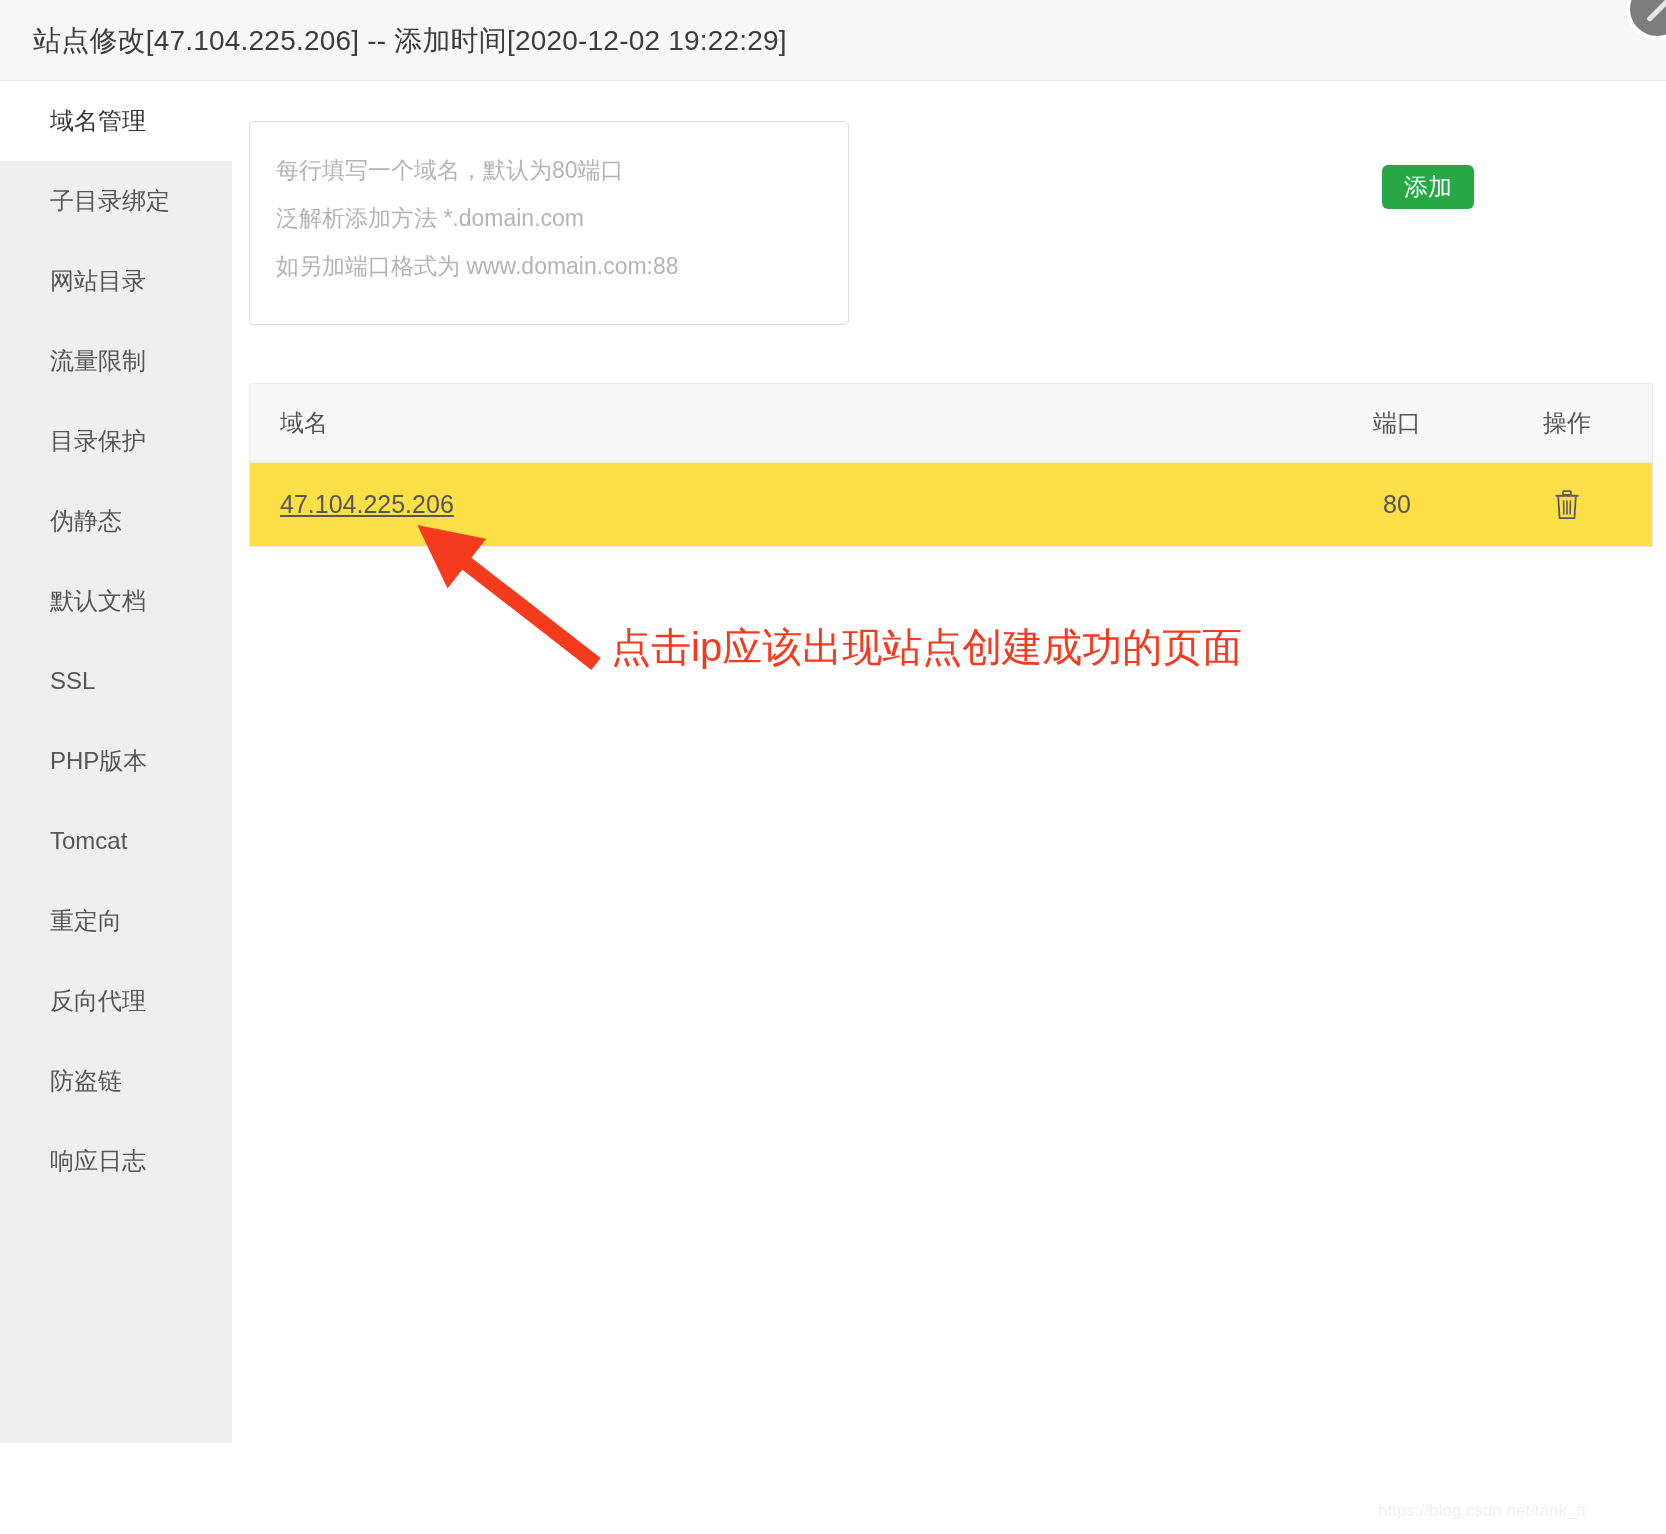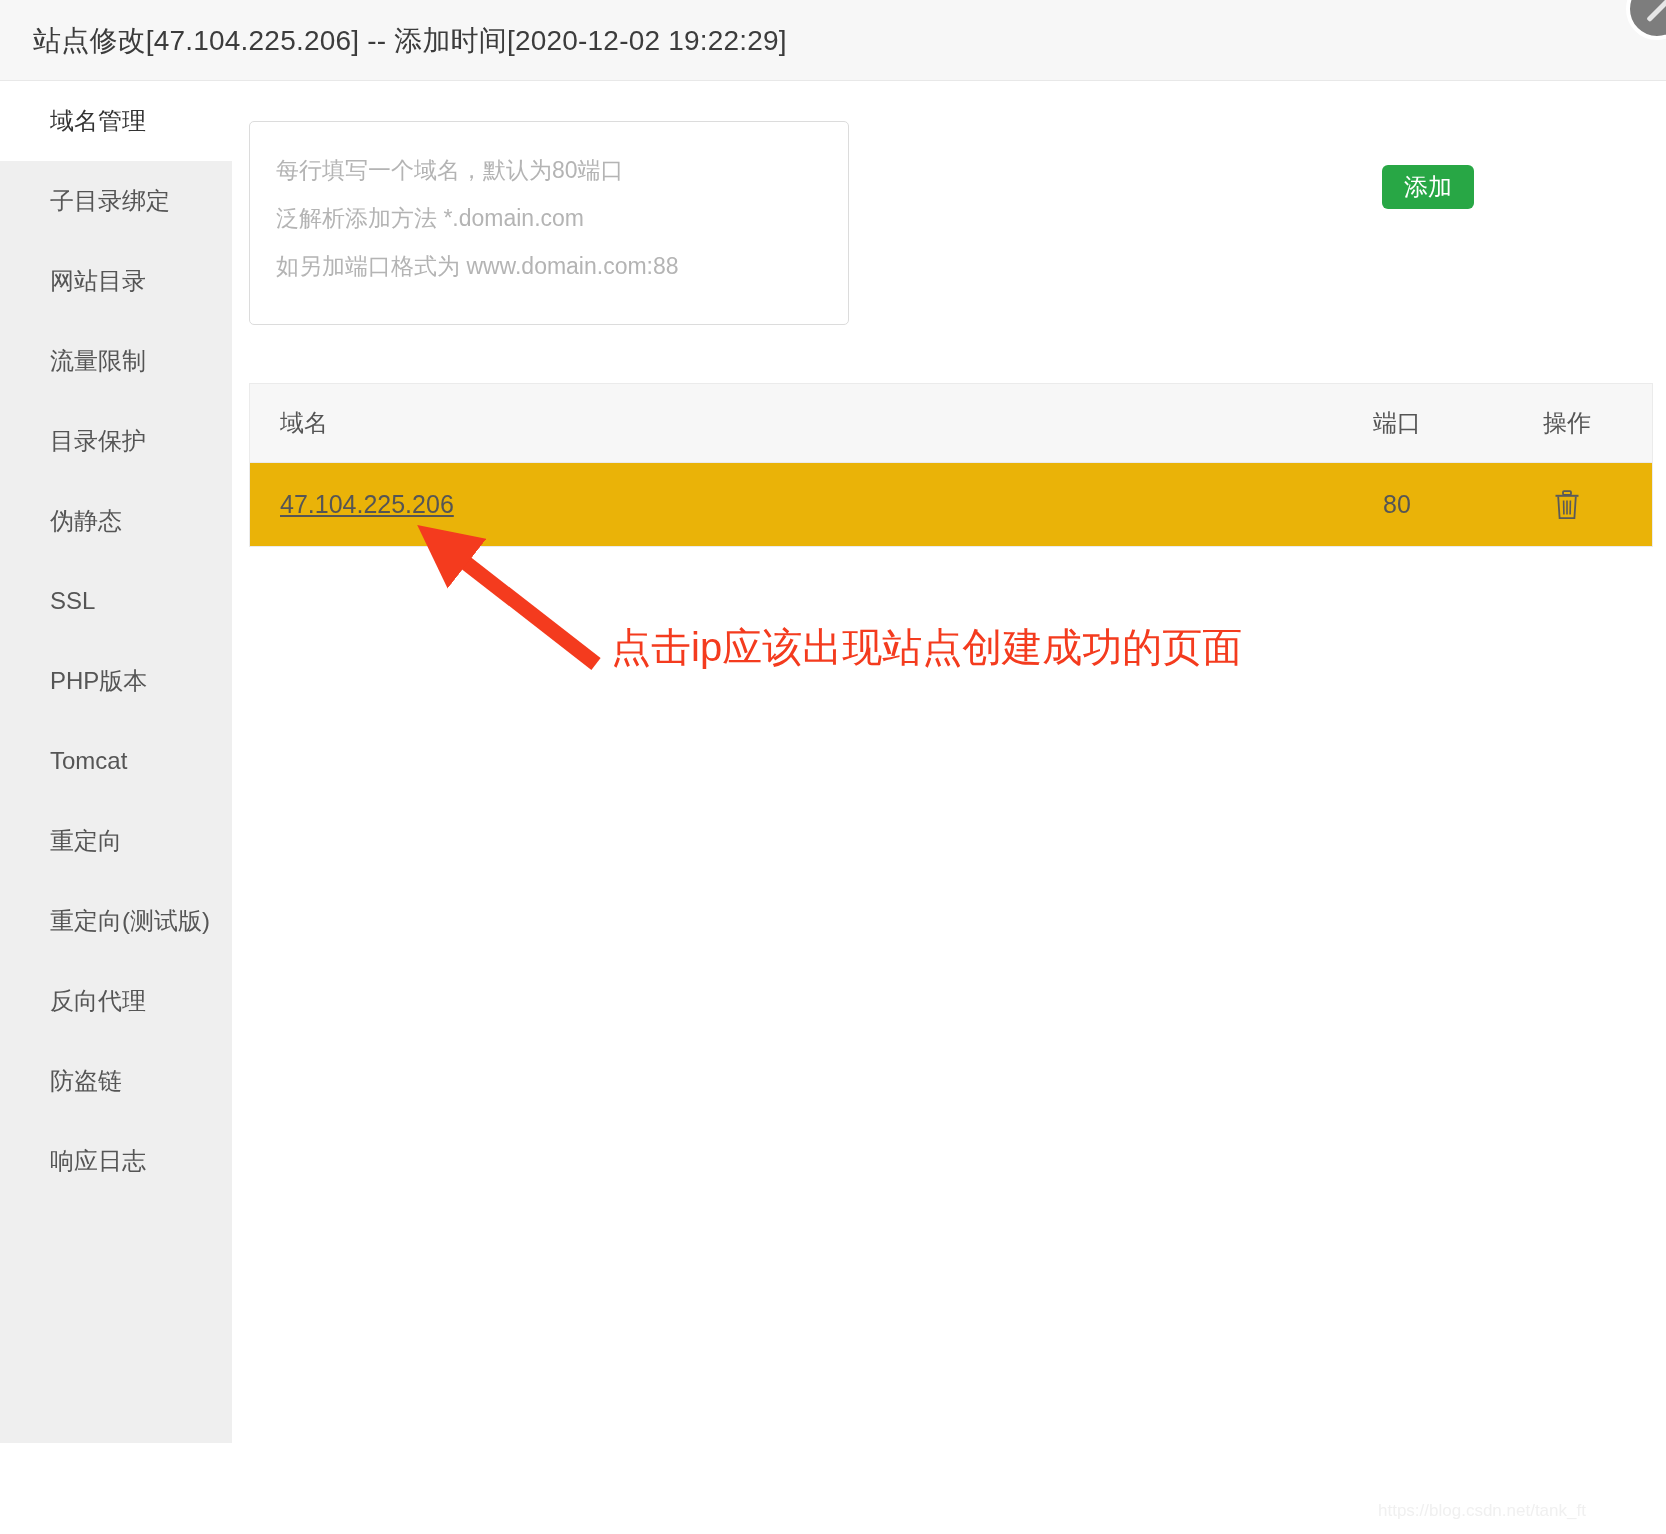--- a/index.html
+++ b/index.html
@@ -143,21 +143,21 @@
 
   
   #domain-table {
     position: absolute;
     left: 17px;
     top: 302px;
     width: 1404px;
     border: 1px solid #ebebeb;
     border-collapse: collapse;
     box-sizing: border-box;
-    background: #eab308;
+    background: #fde047;
   }
   #domain-table table {
     width: 100%;
     border-collapse: collapse;
     table-layout: fixed;
   }
   #domain-table thead tr {
     background: #f7f7f7;
   }
   #domain-table th {
@@ -244,33 +244,33 @@
   <div class="side-item">
     <span>流量限制</span>
   </div>
   <div class="side-item">
     <span>目录保护</span>
   </div>
   <div class="side-item">
     <span>伪静态</span>
   </div>
   <div class="side-item">
+    <span>默认文档</span>
+  </div>
+  <div class="side-item">
     <span>SSL</span>
   </div>
   <div class="side-item">
     <span>PHP版本</span>
   </div>
   <div class="side-item">
     <span>Tomcat</span>
   </div>
   <div class="side-item">
     <span>重定向</span>
-  </div>
-  <div class="side-item">
-    <span>重定向(测试版)</span>
   </div>
   <div class="side-item">
     <span>反向代理</span>
   </div>
   <div class="side-item">
     <span>防盗链</span>
   </div>
   <div class="side-item">
     <span>响应日志</span>
   </div>

